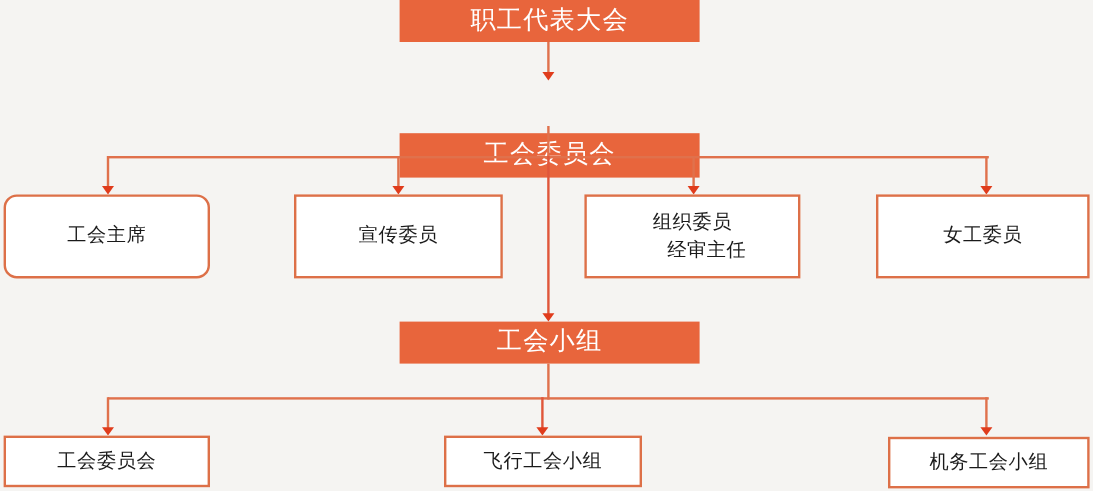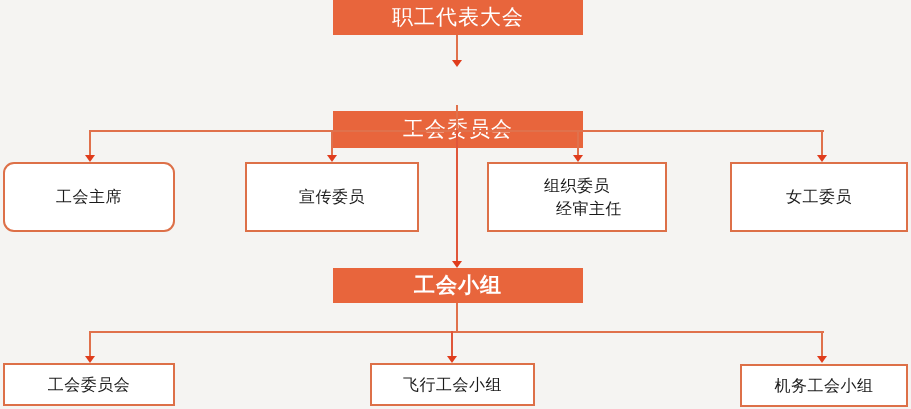--- a/index.html
+++ b/index.html
@@ -117,21 +117,21 @@
 
   <div class="node outlined" style="left:487px; top:162px; width:180px; height:70px;">
     <span>组织委员</span>
     <span class="line2">经审主任</span>
   </div>
 
   <div class="node outlined" style="left:730px; top:162px; width:178px; height:70px;">
     <span>女工委员</span>
   </div>
 
-  <div class="node filled" style="left:333px; top:268px; width:250px; height:35px;font-weight:bold;">
+  <div class="node filled" style="left:333px; top:268px; width:250px; height:35px;">
     <span>工会小组</span>
   </div>
 
   <div class="conn-v" style="left:456px; top:303px; height:30px;"></div>
 
   <div class="conn-h" style="left:90px; top:331px; width:734px;"></div>
 
   <div class="conn-v" style="left:89px; top:331px; height:26px;"></div>
   <div class="arrow-head" style="left:85px; top:356px;"></div>
 

